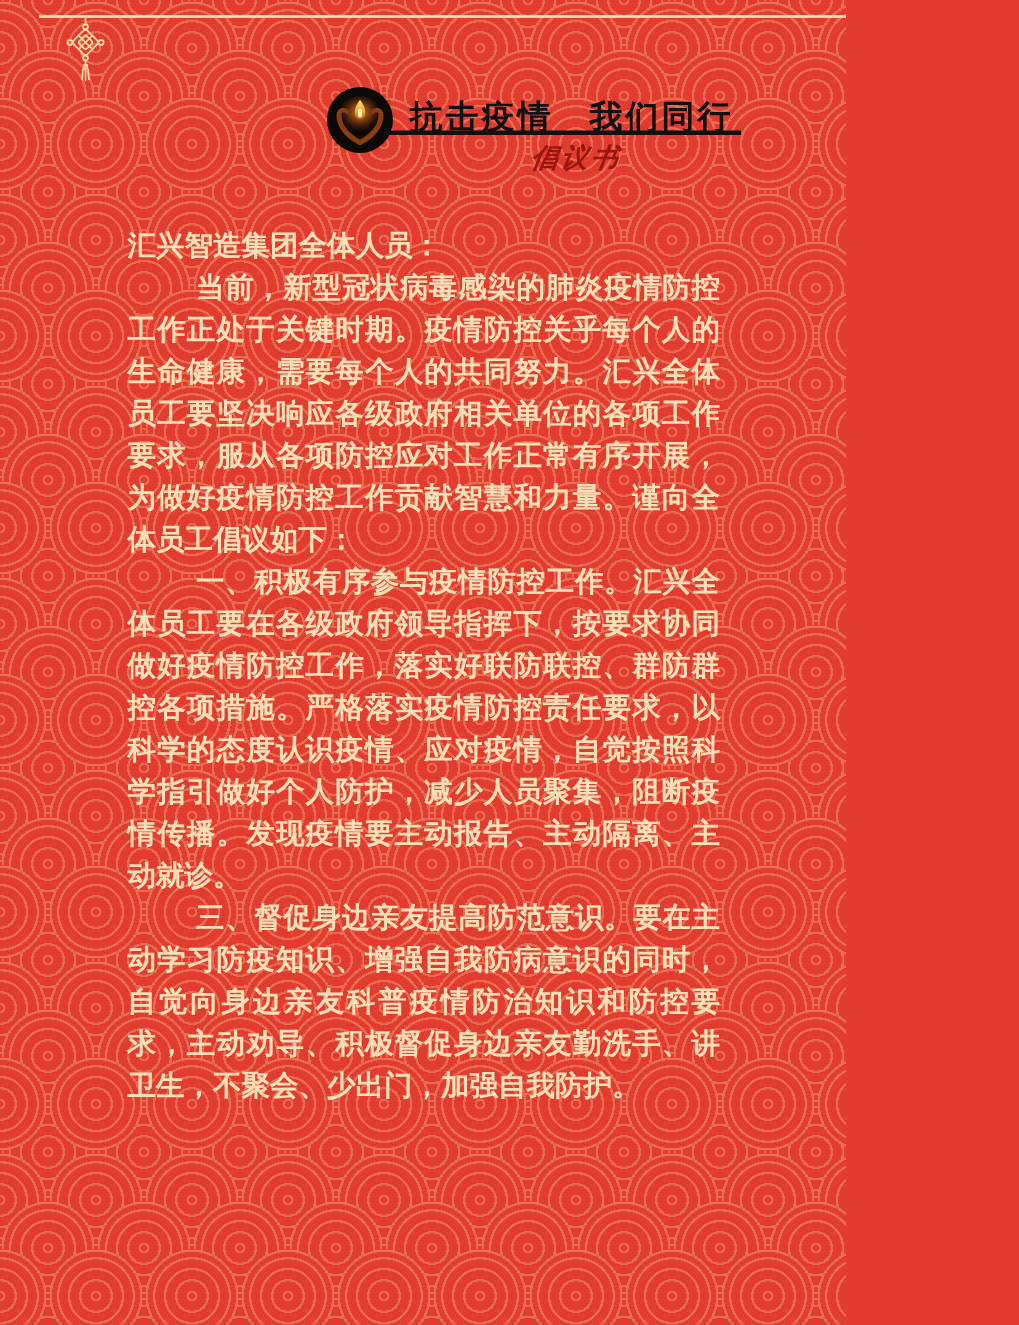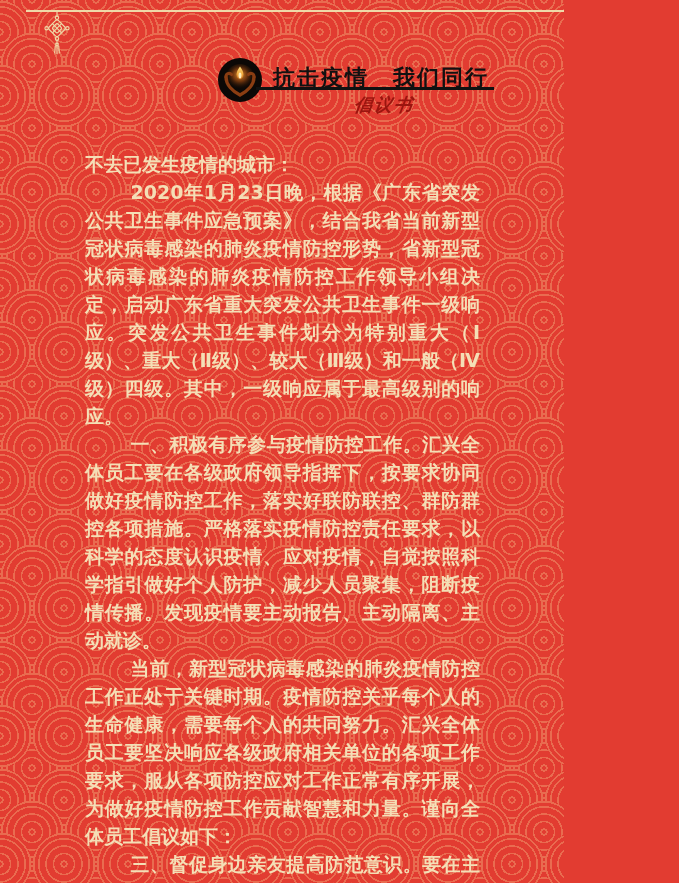--- a/index.html
+++ b/index.html
@@ -133,20 +133,19 @@
       <path d="M22,8.5 C24.6,12 25.4,14.6 25.4,16.6 C25.4,19.4 23.9,21.2 22,21.2 C20.1,21.2 18.6,19.4 18.6,16.6 C18.6,14.6 19.4,12 22,8.5 Z" fill="url(#flame)"></path>
       <ellipse cx="22" cy="17.4" rx="1.5" ry="3" fill="#ffeebc"></ellipse>
     </svg>
 
     <div class="hdr-title">抗击疫情　我们同行</div>
     <div class="hdr-rule"></div>
     <div class="hdr-subtitle">倡议书</div>
   </div>
 
   <div class="letter">
-    <p class="salutation">不去已发生疫情的城市：</p>
-    <p>2020年1月23日晚，根据《广东省突发公共卫生事件应急预案》，结合我省当前新型冠状病毒感染的肺炎疫情防控形势，省新型冠状病毒感染的肺炎疫情防控工作领导小组决定，启动广东省重大突发公共卫生事件一级响应。突发公共卫生事件划分为特别重大（Ⅰ级）、重大（Ⅱ级）、较大（Ⅲ级）和一般（Ⅳ级）四级。其中，一级响应属于最高级别的响应。</p>
+    <p class="salutation">汇兴智造集团全体人员：</p>
+    <p>当前，新型冠状病毒感染的肺炎疫情防控工作正处于关键时期。疫情防控关乎每个人的生命健康，需要每个人的共同努力。汇兴全体员工要坚决响应各级政府相关单位的各项工作要求，服从各项防控应对工作正常有序开展，为做好疫情防控工作贡献智慧和力量。谨向全体员工倡议如下：</p>
     <p>一、积极有序参与疫情防控工作。汇兴全体员工要在各级政府领导指挥下，按要求协同做好疫情防控工作，落实好联防联控、群防群控各项措施。严格落实疫情防控责任要求，以科学的态度认识疫情、应对疫情，自觉按照科学指引做好个人防护，减少人员聚集，阻断疫情传播。发现疫情要主动报告、主动隔离、主动就诊。</p>
-    <p>当前，新型冠状病毒感染的肺炎疫情防控工作正处于关键时期。疫情防控关乎每个人的生命健康，需要每个人的共同努力。汇兴全体员工要坚决响应各级政府相关单位的各项工作要求，服从各项防控应对工作正常有序开展，为做好疫情防控工作贡献智慧和力量。谨向全体员工倡议如下：</p>
     <p>三、督促身边亲友提高防范意识。要在主动学习防疫知识、增强自我防病意识的同时，自觉向身边亲友科普疫情防治知识和防控要求，主动劝导、积极督促身边亲友勤洗手、讲卫生，不聚会、少出门，加强自我防护。</p>
   </div>
 
 </div>
 
 </body></html>

